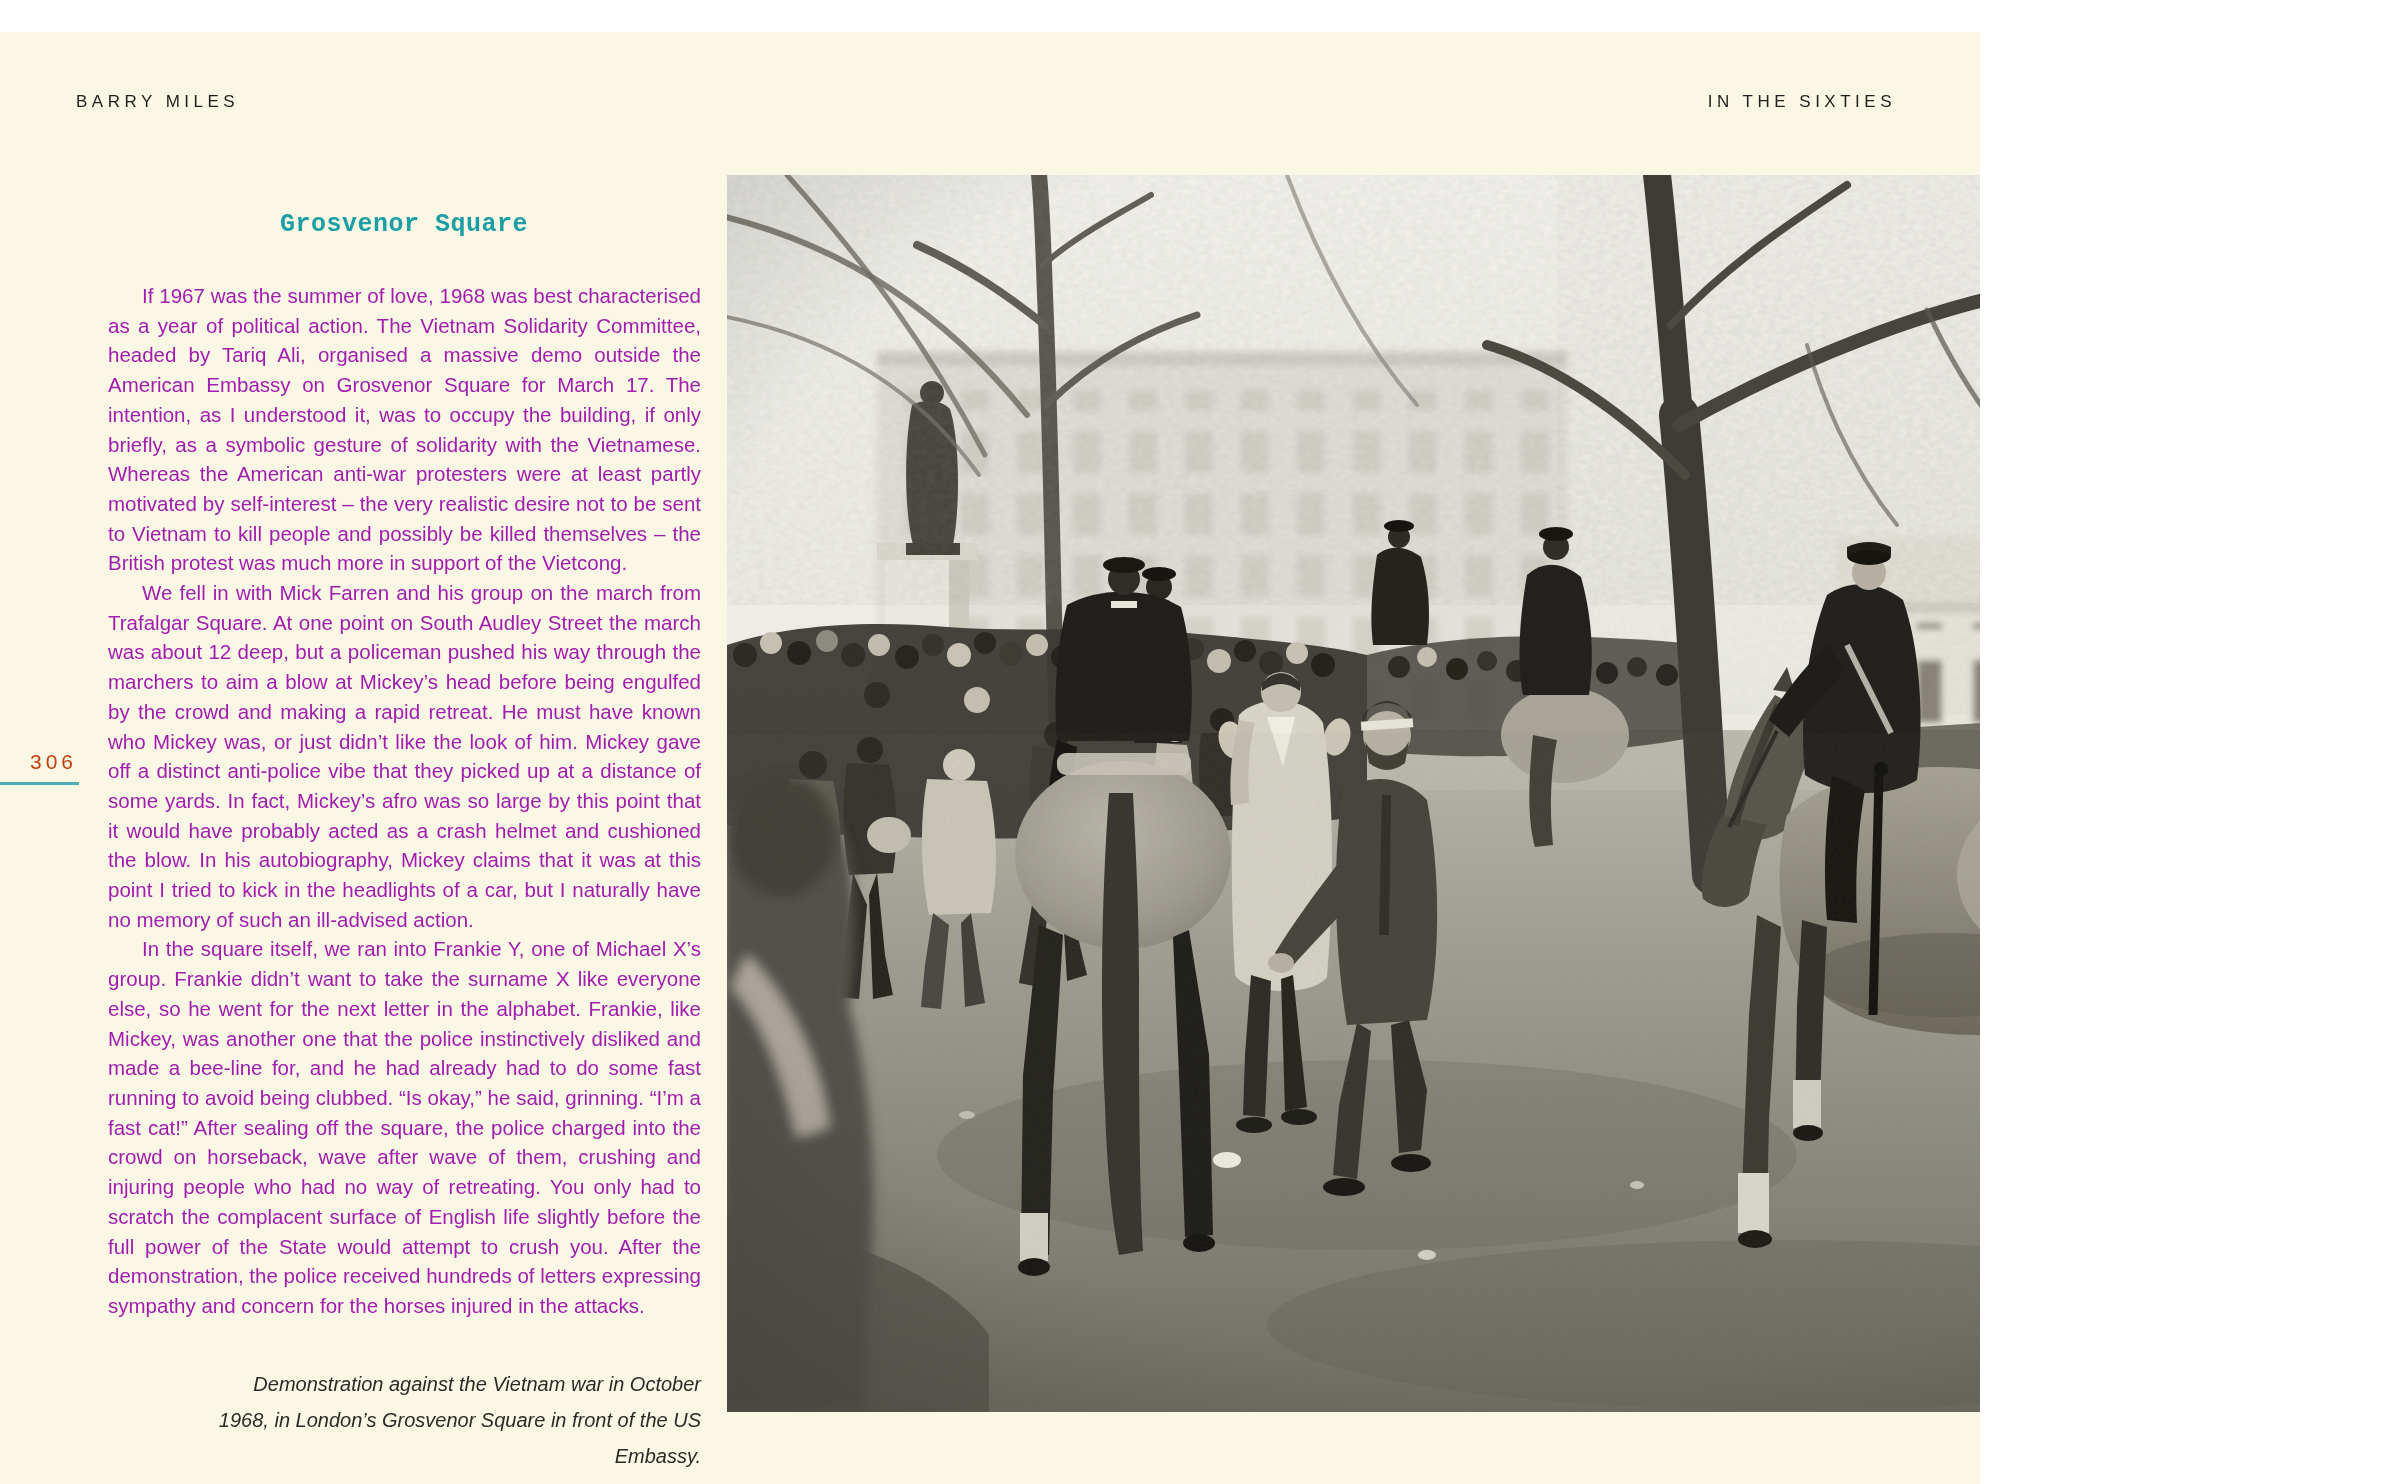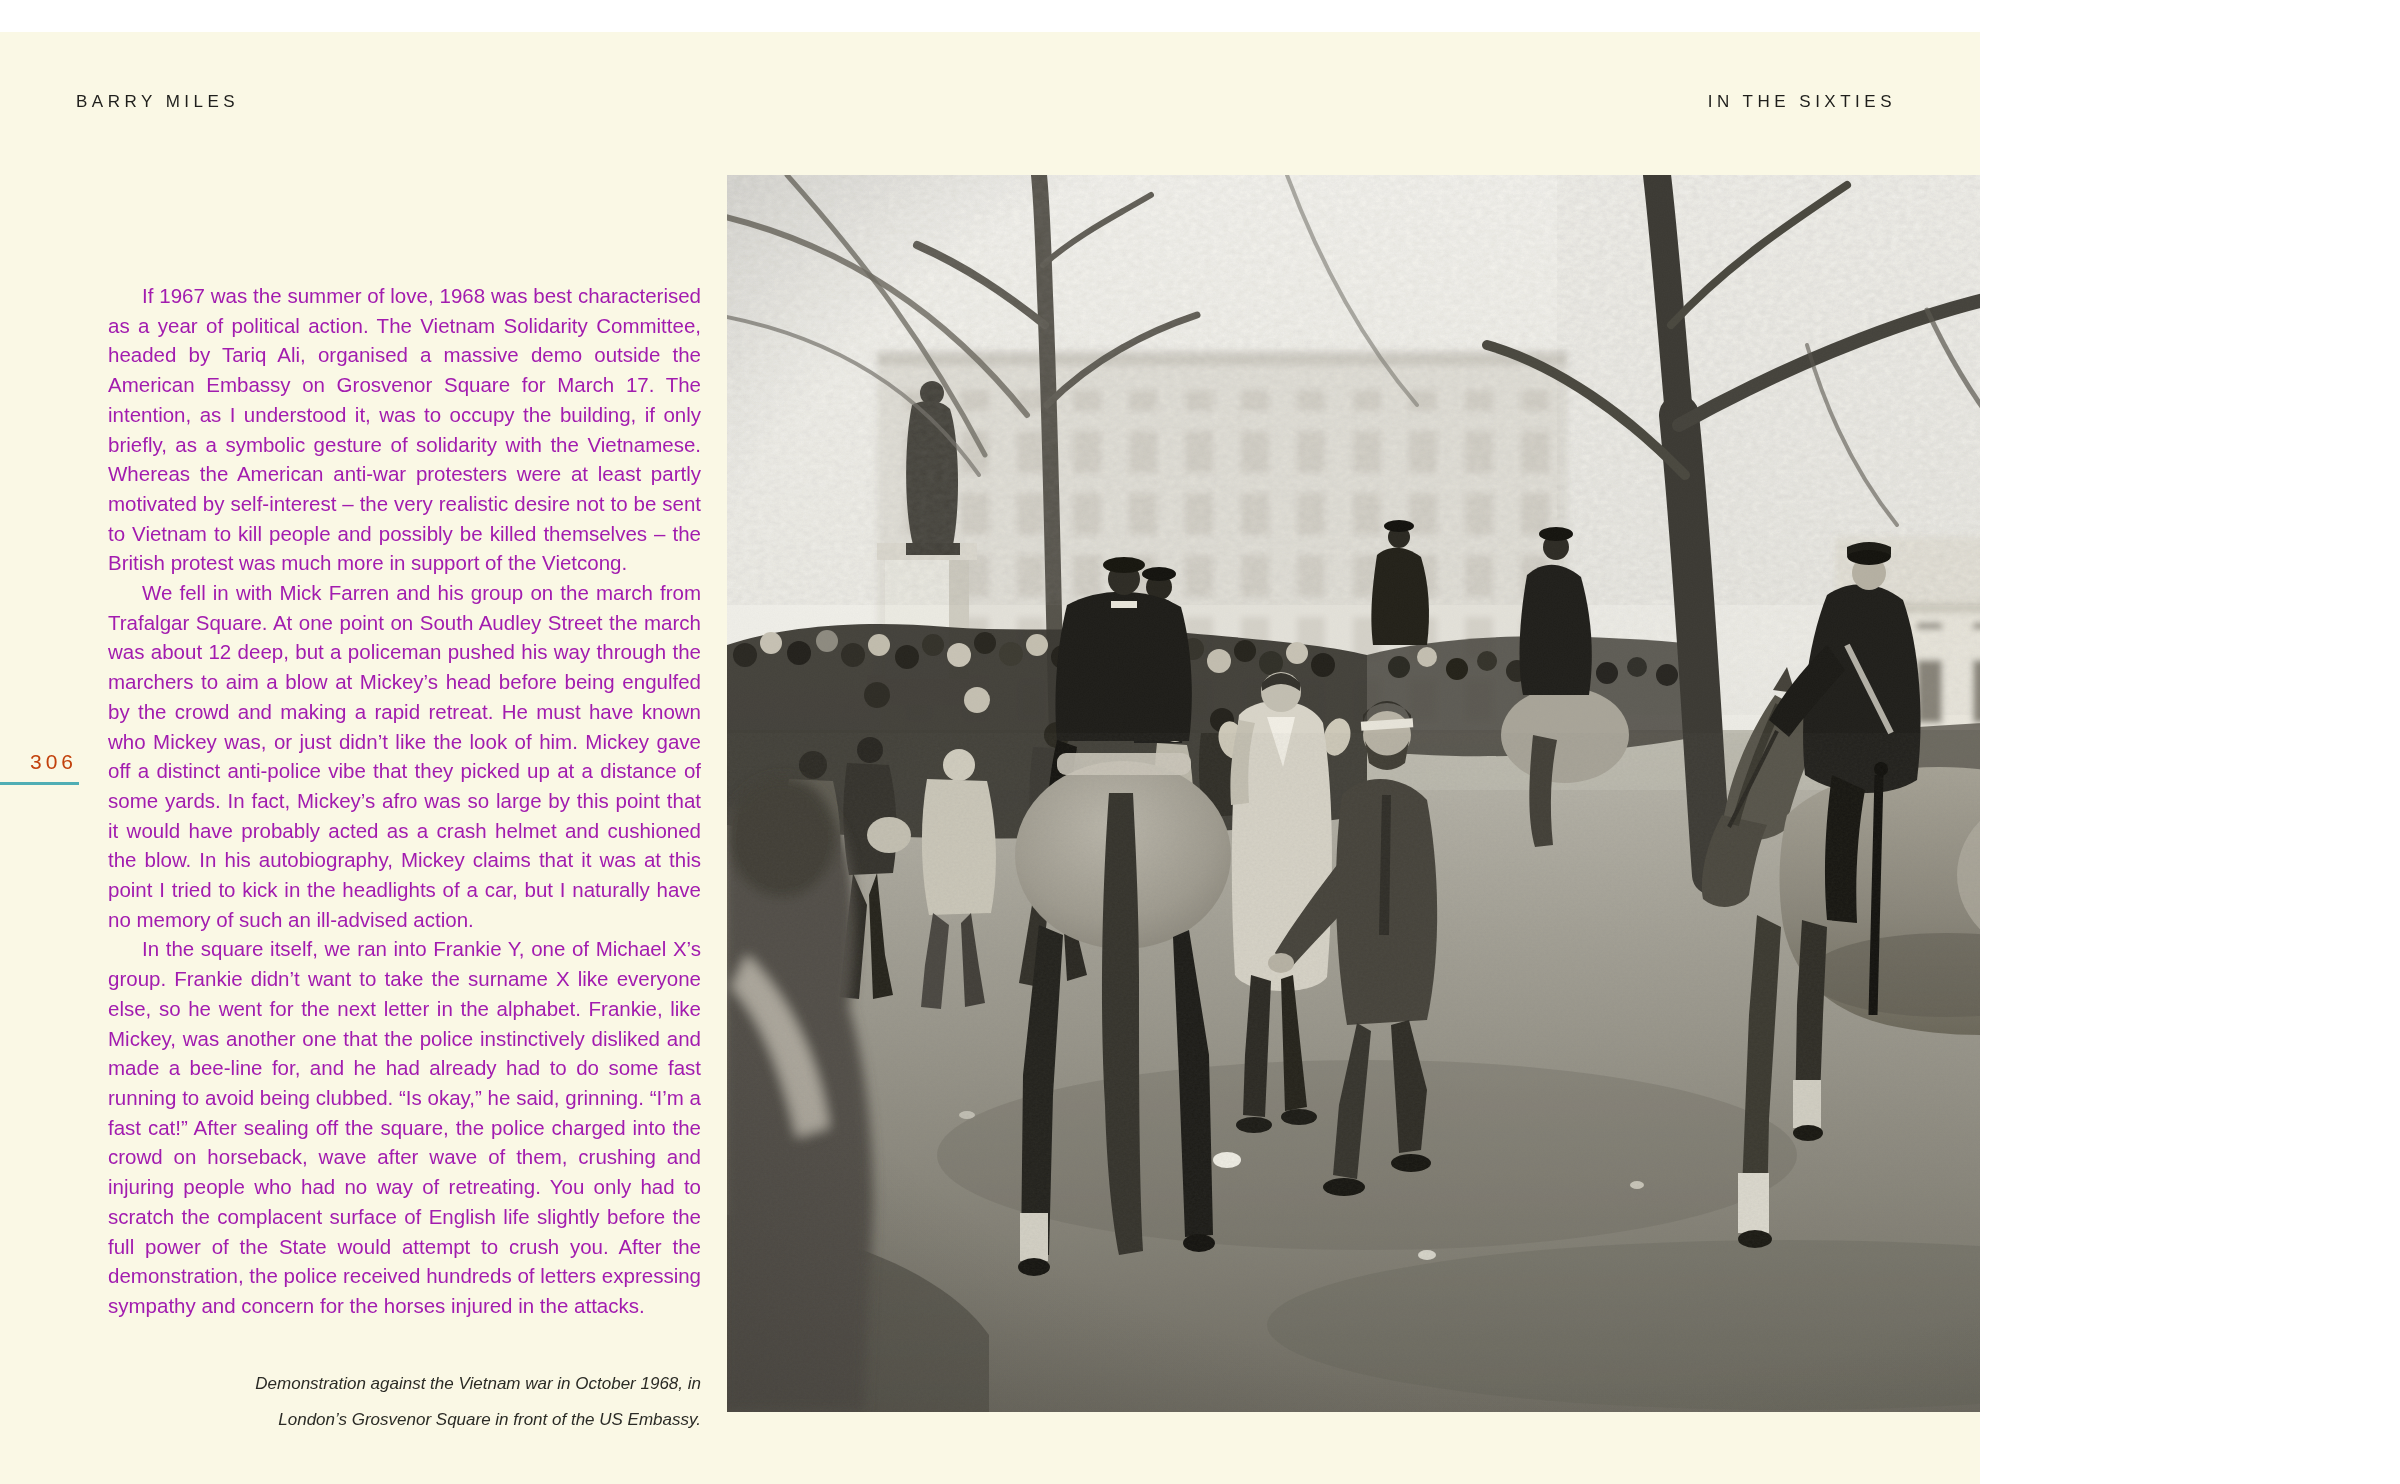--- a/index.html
+++ b/index.html
@@ -14,30 +14,31 @@
         font-weight:700;font-size:25px;letter-spacing:0.5px;color:#1B9FA5;}
   .body-col{position:absolute;left:108px;top:249px;width:593px;
         font-size:20.5px;line-height:29.7px;color:#a21caf;text-align:justify;}
   .body-col p{margin:0;text-indent:34px;}
   .folio{position:absolute;left:30px;top:718px;font-size:21px;letter-spacing:4px;color:#c2410c;}
   .folio-rule{position:absolute;left:0;top:750px;width:79px;height:3px;background:#4FAEB4;}
   .photo{position:absolute;left:727px;top:143px;width:1673px;height:1237px;margin:0;
         background:#efeee9;}
   .photo svg{display:block;width:100%;height:100%;}
   .caption{position:absolute;left:201px;top:1334px;width:500px;text-align:right;
-        font-style:italic;font-size:17px;line-height:36px;color:#2b2b26;}
+        font-style:italic;font-size:20px;line-height:36px;color:#2b2b26;}
 </style>
 </head>
 <body>
 
 <div class="page">
 
   <div class="running-head left">BARRY MILES</div>
   <div class="running-head right">IN THE SIXTIES</div>
 
+  <h2 class="chapter-heading">Grosvenor Square</h2>
 
   <div class="body-col">
     <p>If 1967 was the summer of love, 1968 was best characterised as a year of political action. The Vietnam Solidarity Committee, headed by Tariq Ali, organised a massive demo outside the American Embassy on Grosvenor Square for March 17. The intention, as I understood it, was to occupy the building, if only briefly, as a symbolic gesture of solidarity with the Vietnamese. Whereas the American anti-war protesters were at least partly motivated by self-interest – the very realistic desire not to be sent to Vietnam to kill people and possibly be killed themselves – the British protest was much more in support of the Vietcong.</p>
     <p>We fell in with Mick Farren and his group on the march from Trafalgar Square. At one point on South Audley Street the march was about 12 deep, but a policeman pushed his way through the marchers to aim a blow at Mickey’s head before being engulfed by the crowd and making a rapid retreat. He must have known who Mickey was, or just didn’t like the look of him. Mickey gave off a distinct anti-police vibe that they picked up at a distance of some yards. In fact, Mickey’s afro was so large by this point that it would have probably acted as a crash helmet and cushioned the blow. In his autobiography, Mickey claims that it was at this point I tried to kick in the headlights of a car, but I naturally have no memory of such an ill-advised action.</p>
     <p>In the square itself, we ran into Frankie Y, one of Michael X’s group. Frankie didn’t want to take the surname X like everyone else, so he went for the next letter in the alphabet. Frankie, like Mickey, was another one that the police instinctively disliked and made a bee-line for, and he had already had to do some fast running to avoid being clubbed. “Is okay,” he said, grinning. “I’m a fast cat!” After sealing off the square, the police charged into the crowd on horseback, wave after wave of them, crushing and injuring people who had no way of retreating. You only had to scratch the complacent surface of English life slightly before the full power of the State would attempt to crush you. After the demonstration, the police received hundreds of letters expressing sympathy and concern for the horses injured in the attacks.</p>
   </div>
 
   <div class="folio">306</div>
   <div class="folio-rule"></div>
 

